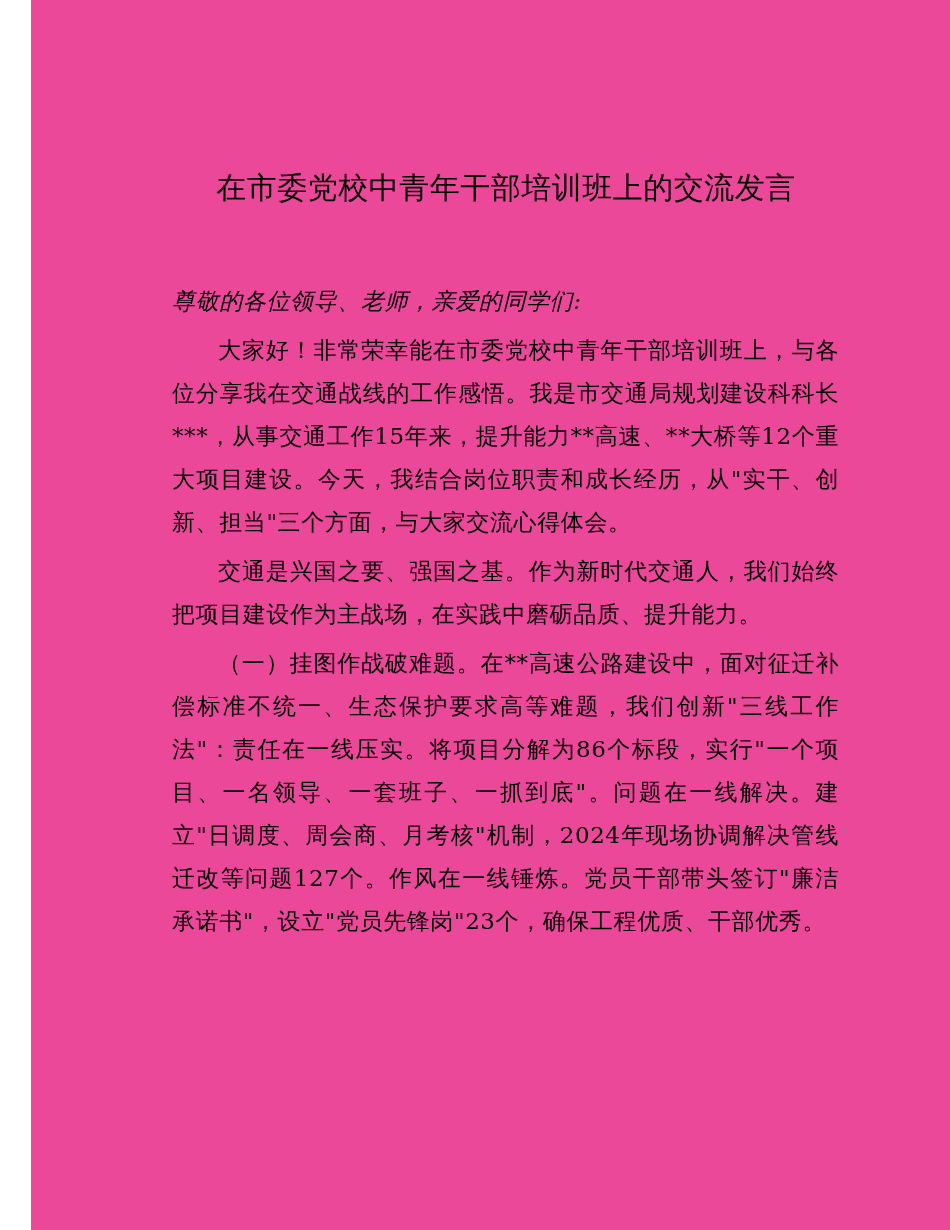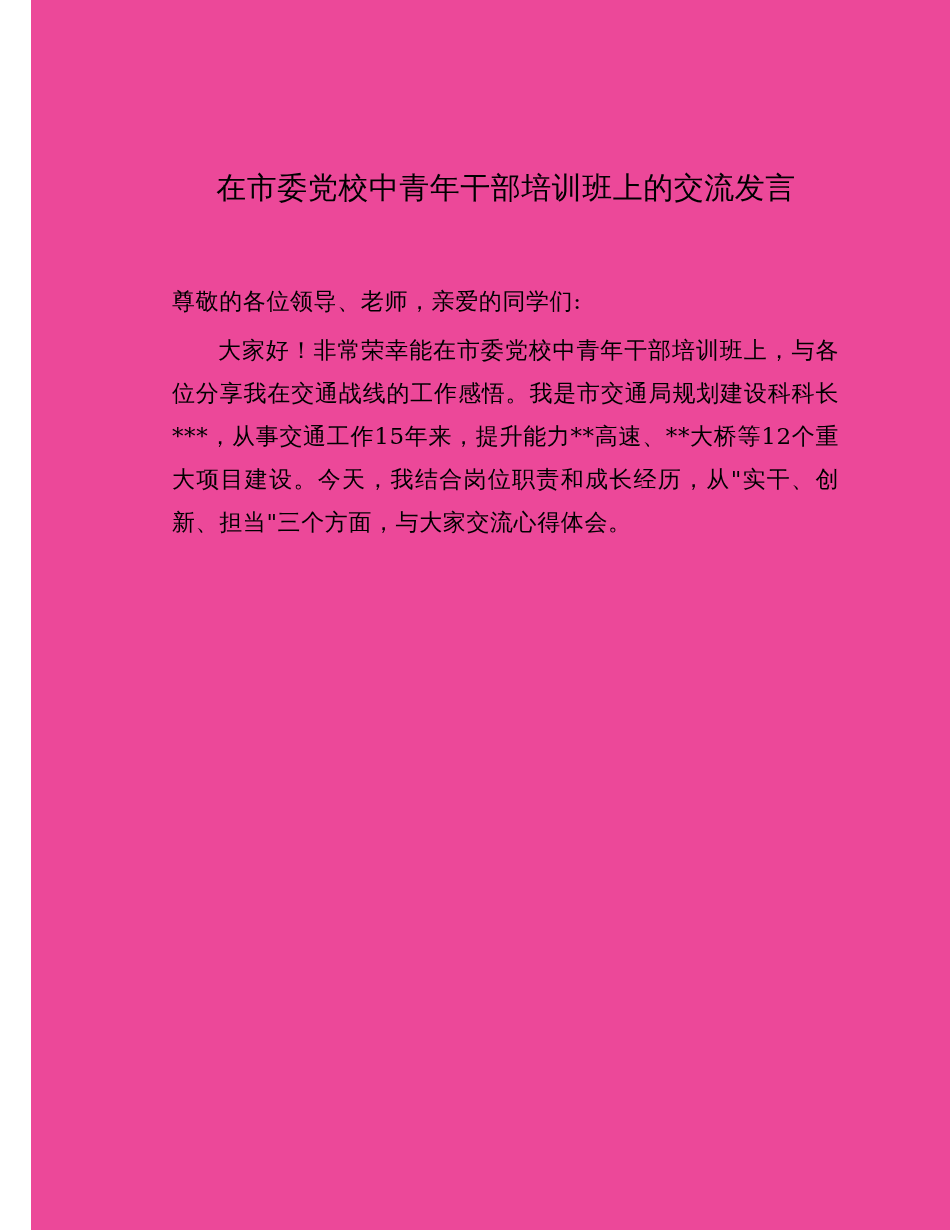--- a/index.html
+++ b/index.html
@@ -44,26 +44,28 @@
     }
     .p {
       margin: 0;
       font-size: 23px;
       line-height: 43px;
       text-align: justify;
       text-align-last: left;
       letter-spacing: 0.6px;
     }
     .p.indent { text-indent: 46px; }
-    .p.salutation { margin-bottom: 6px; }
+    .p.salutation { margin-bottom: 6px; font-style: italic; }
     .p.gap { margin-top: 6px; }
   </style>
 </head>
 <body>
 
 <div class="page">
   <h1 class="title">在市委党校中青年干部培训班上的交流发言</h1>
 
   <div class="body">
     <p class="p salutation">尊敬的各位领导、老师，亲爱的同学们:</p>
     <p class="p indent gap">大家好！非常荣幸能在市委党校中青年干部培训班上，与各位分享我在交通战线的工作感悟。我是市交通局规划建设科科长***，从事交通工作15年来，提升能力**高速、**大桥等12个重大项目建设。今天，我结合岗位职责和成长经历，从"实干、创新、担当"三个方面，与大家交流心得体会。</p>
+    <p class="p indent gap">交通是兴国之要、强国之基。作为新时代交通人，我们始终把项目建设作为主战场，在实践中磨砺品质、提升能力。</p>
+    <p class="p indent gap">（一）挂图作战破难题。在**高速公路建设中，面对征迁补偿标准不统一、生态保护要求高等难题，我们创新"三线工作法"：责任在一线压实。将项目分解为86个标段，实行"一个项目、一名领导、一套班子、一抓到底"。问题在一线解决。建立"日调度、周会商、月考核"机制，2024年现场协调解决管线迁改等问题127个。作风在一线锤炼。党员干部带头签订"廉洁承诺书"，设立"党员先锋岗"23个，确保工程优质、干部优秀。</p>
   </div>
 </div>
 
 </body></html>

